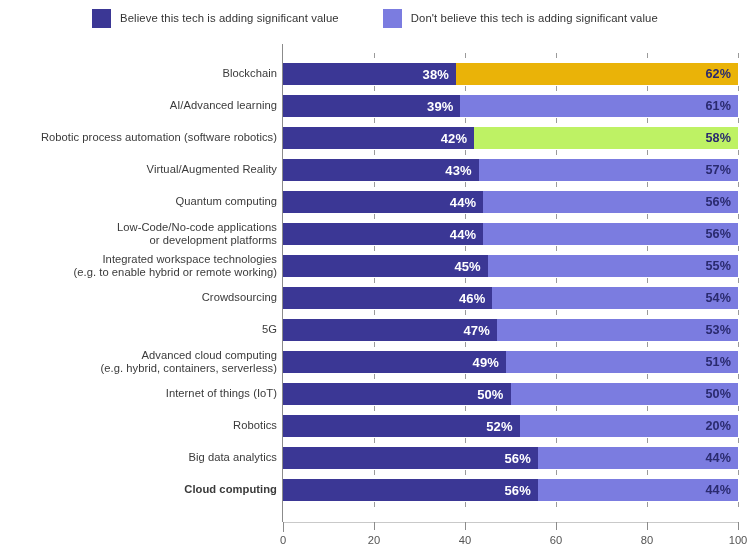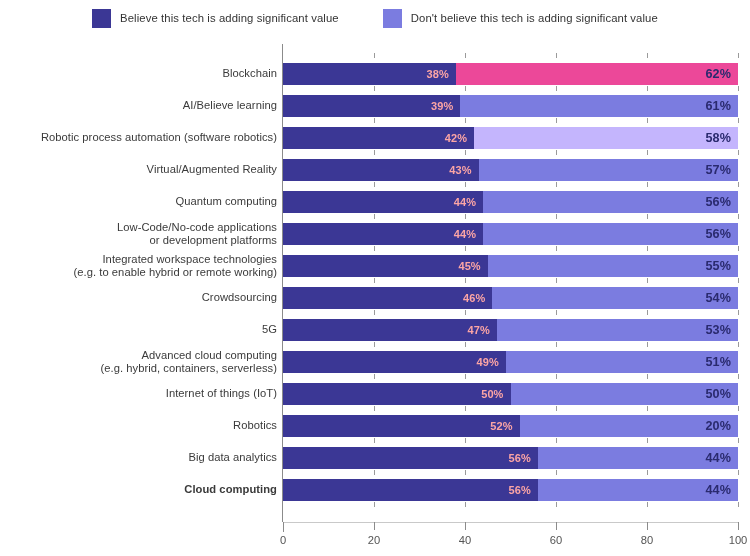--- a/index.html
+++ b/index.html
@@ -99,22 +99,22 @@
     background: #3b3795;
     justify-content: flex-end;
     padding-right: 7px;
   }
   .seg-b {
     background: #7b7ce0;
     justify-content: flex-end;
     padding-right: 7px;
   }
   .seg-a .val {
-    color: #fca5a5;
-    font-size: 11px;
+    color: #ffffff;
+    font-size: 13px;
     font-weight: bold;
     letter-spacing: 0.1px;
   }
   .seg-b .val {
     color: #2a2a6e;
     font-size: 12.6px;
     font-weight: bold;
     letter-spacing: 0.1px;
   }
 
@@ -187,41 +187,41 @@
 
   <div id="y-axis-line"></div>
 
   <div id="plot-area">
     <div class="rows" id="rows">
         <div class="row">
           <div class="bar-track">
             <div class="seg seg-a" style="width: 38%; background: rgb(59, 55, 149);">
               <span class="val">38%</span>
             </div>
-            <div class="seg seg-b" style="width: 62%; background: #ec4899;">
+            <div class="seg seg-b" style="width: 62%; background: #eab308;">
               <span class="val">62%</span>
             </div>
           </div>
         </div>
         <div class="row">
           <div class="bar-track">
             <div class="seg seg-a" style="width: 39%; background: rgb(59, 55, 149);">
               <span class="val">39%</span>
             </div>
             <div class="seg seg-b" style="width: 61%; background: rgb(123, 124, 224);">
               <span class="val">61%</span>
             </div>
           </div>
         </div>
         <div class="row">
           <div class="bar-track">
             <div class="seg seg-a" style="width: 42%; background: rgb(59, 55, 149);">
               <span class="val">42%</span>
             </div>
-            <div class="seg seg-b" style="width: 58%; background: #c4b5fd;">
+            <div class="seg seg-b" style="width: 58%; background: #bef264;">
               <span class="val">58%</span>
             </div>
           </div>
         </div>
         <div class="row">
           <div class="bar-track">
             <div class="seg seg-a" style="width: 43%; background: rgb(59, 55, 149);">
               <span class="val">43%</span>
             </div>
             <div class="seg seg-b" style="width: 57%; background: rgb(123, 124, 224);">
@@ -407,21 +407,21 @@
         <div class="tick-mark" style="left: 364px; top: 9px; height: 5px;"></div>
         <div class="tick-mark" style="left: 455px; top: 9px; height: 5px;"></div>
       </div>
   </div>
 
   <div id="cat-layer">
       <div class="cat-label" style="top: 31.25px;">
         <div>Blockchain</div>
       </div>
       <div class="cat-label" style="top: 63.25px;">
-        <div>AI/Believe learning</div>
+        <div>AI/Advanced learning</div>
       </div>
       <div class="cat-label" style="top: 95.25px;">
         <div>Robotic process automation (software robotics)</div>
       </div>
       <div class="cat-label" style="top: 127.25px;">
         <div>Virtual/Augmented Reality</div>
       </div>
       <div class="cat-label" style="top: 159.25px;">
         <div>Quantum computing</div>
       </div>

